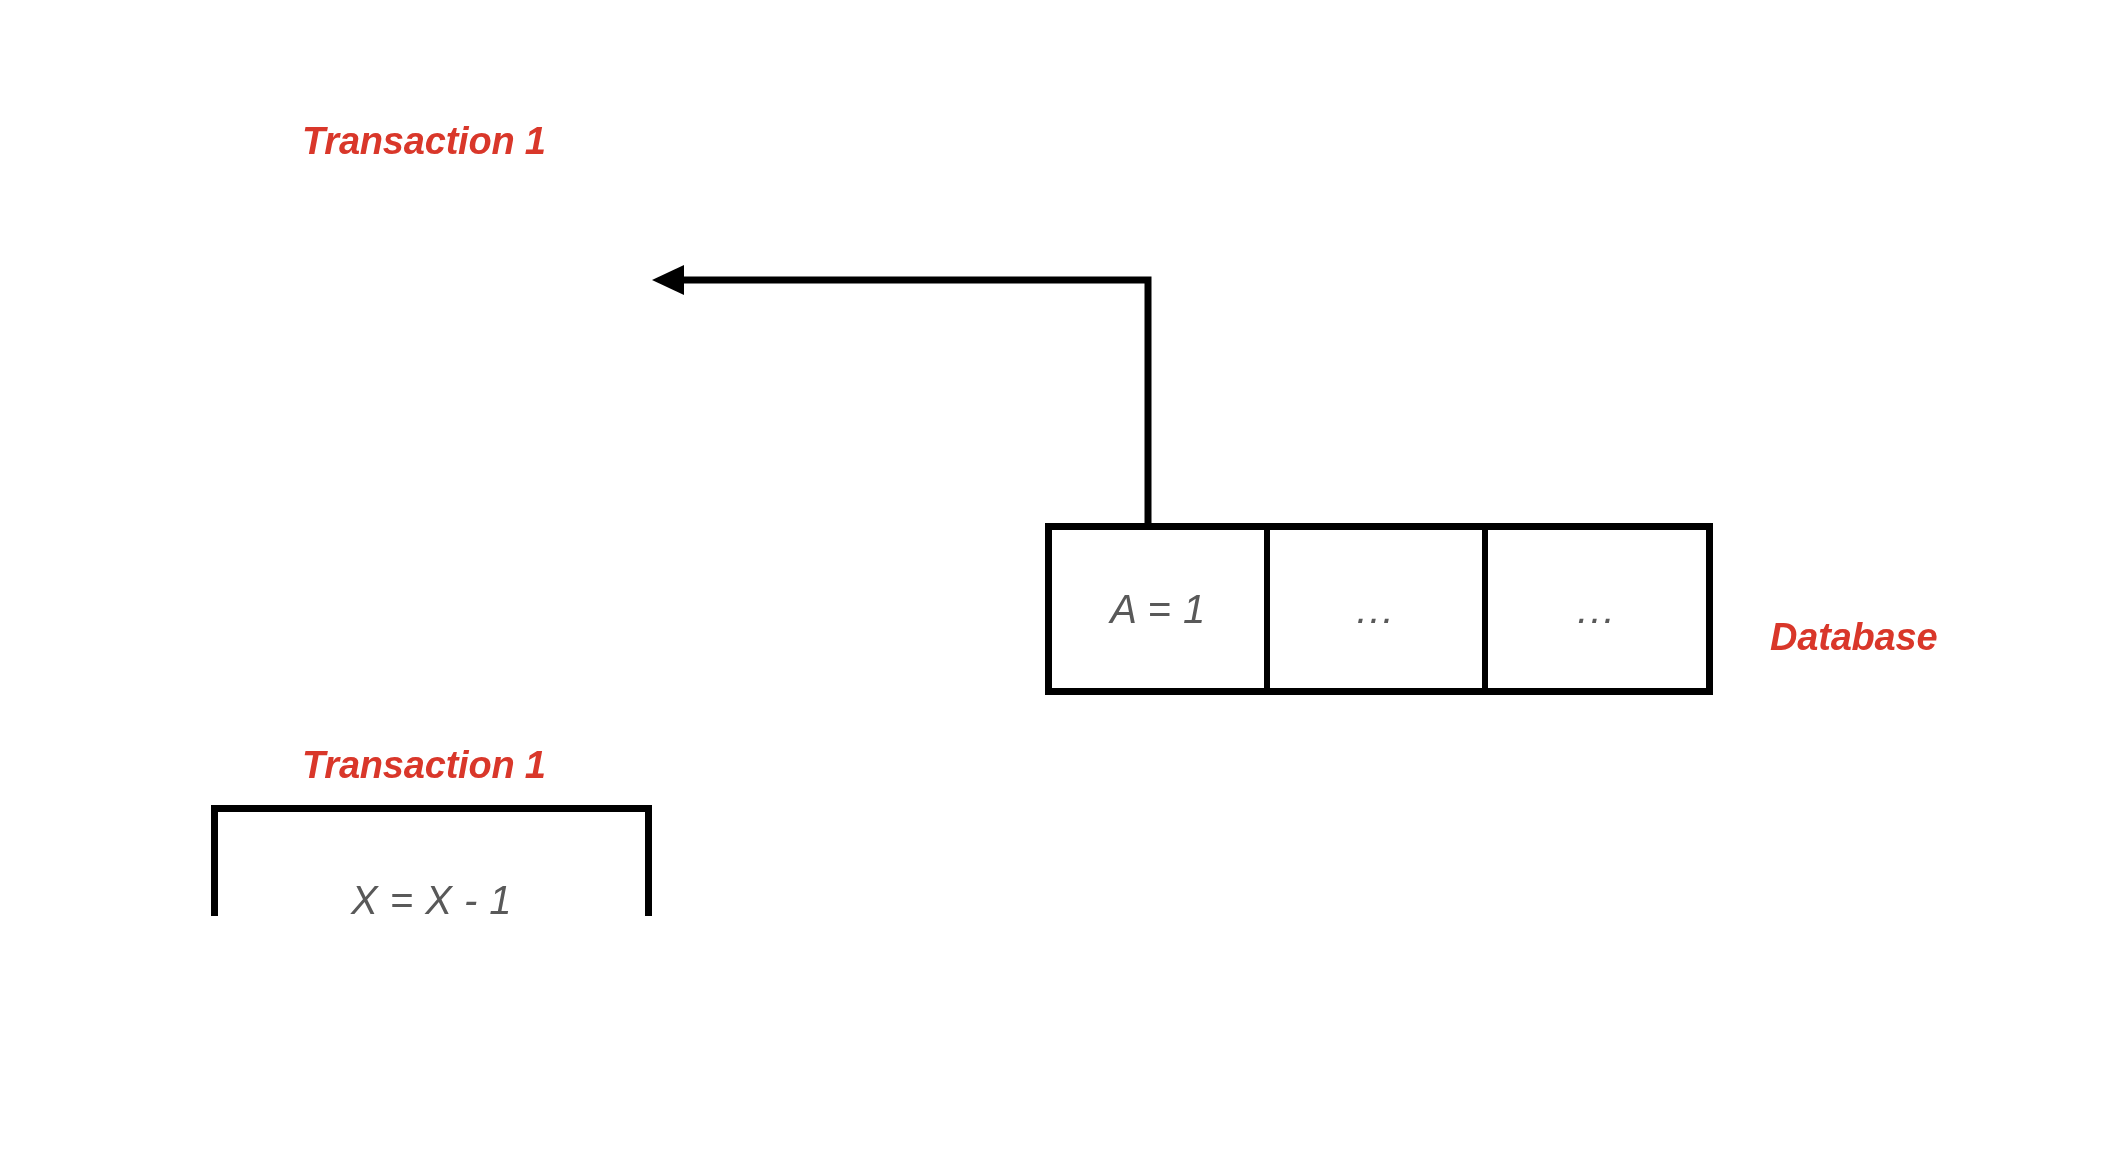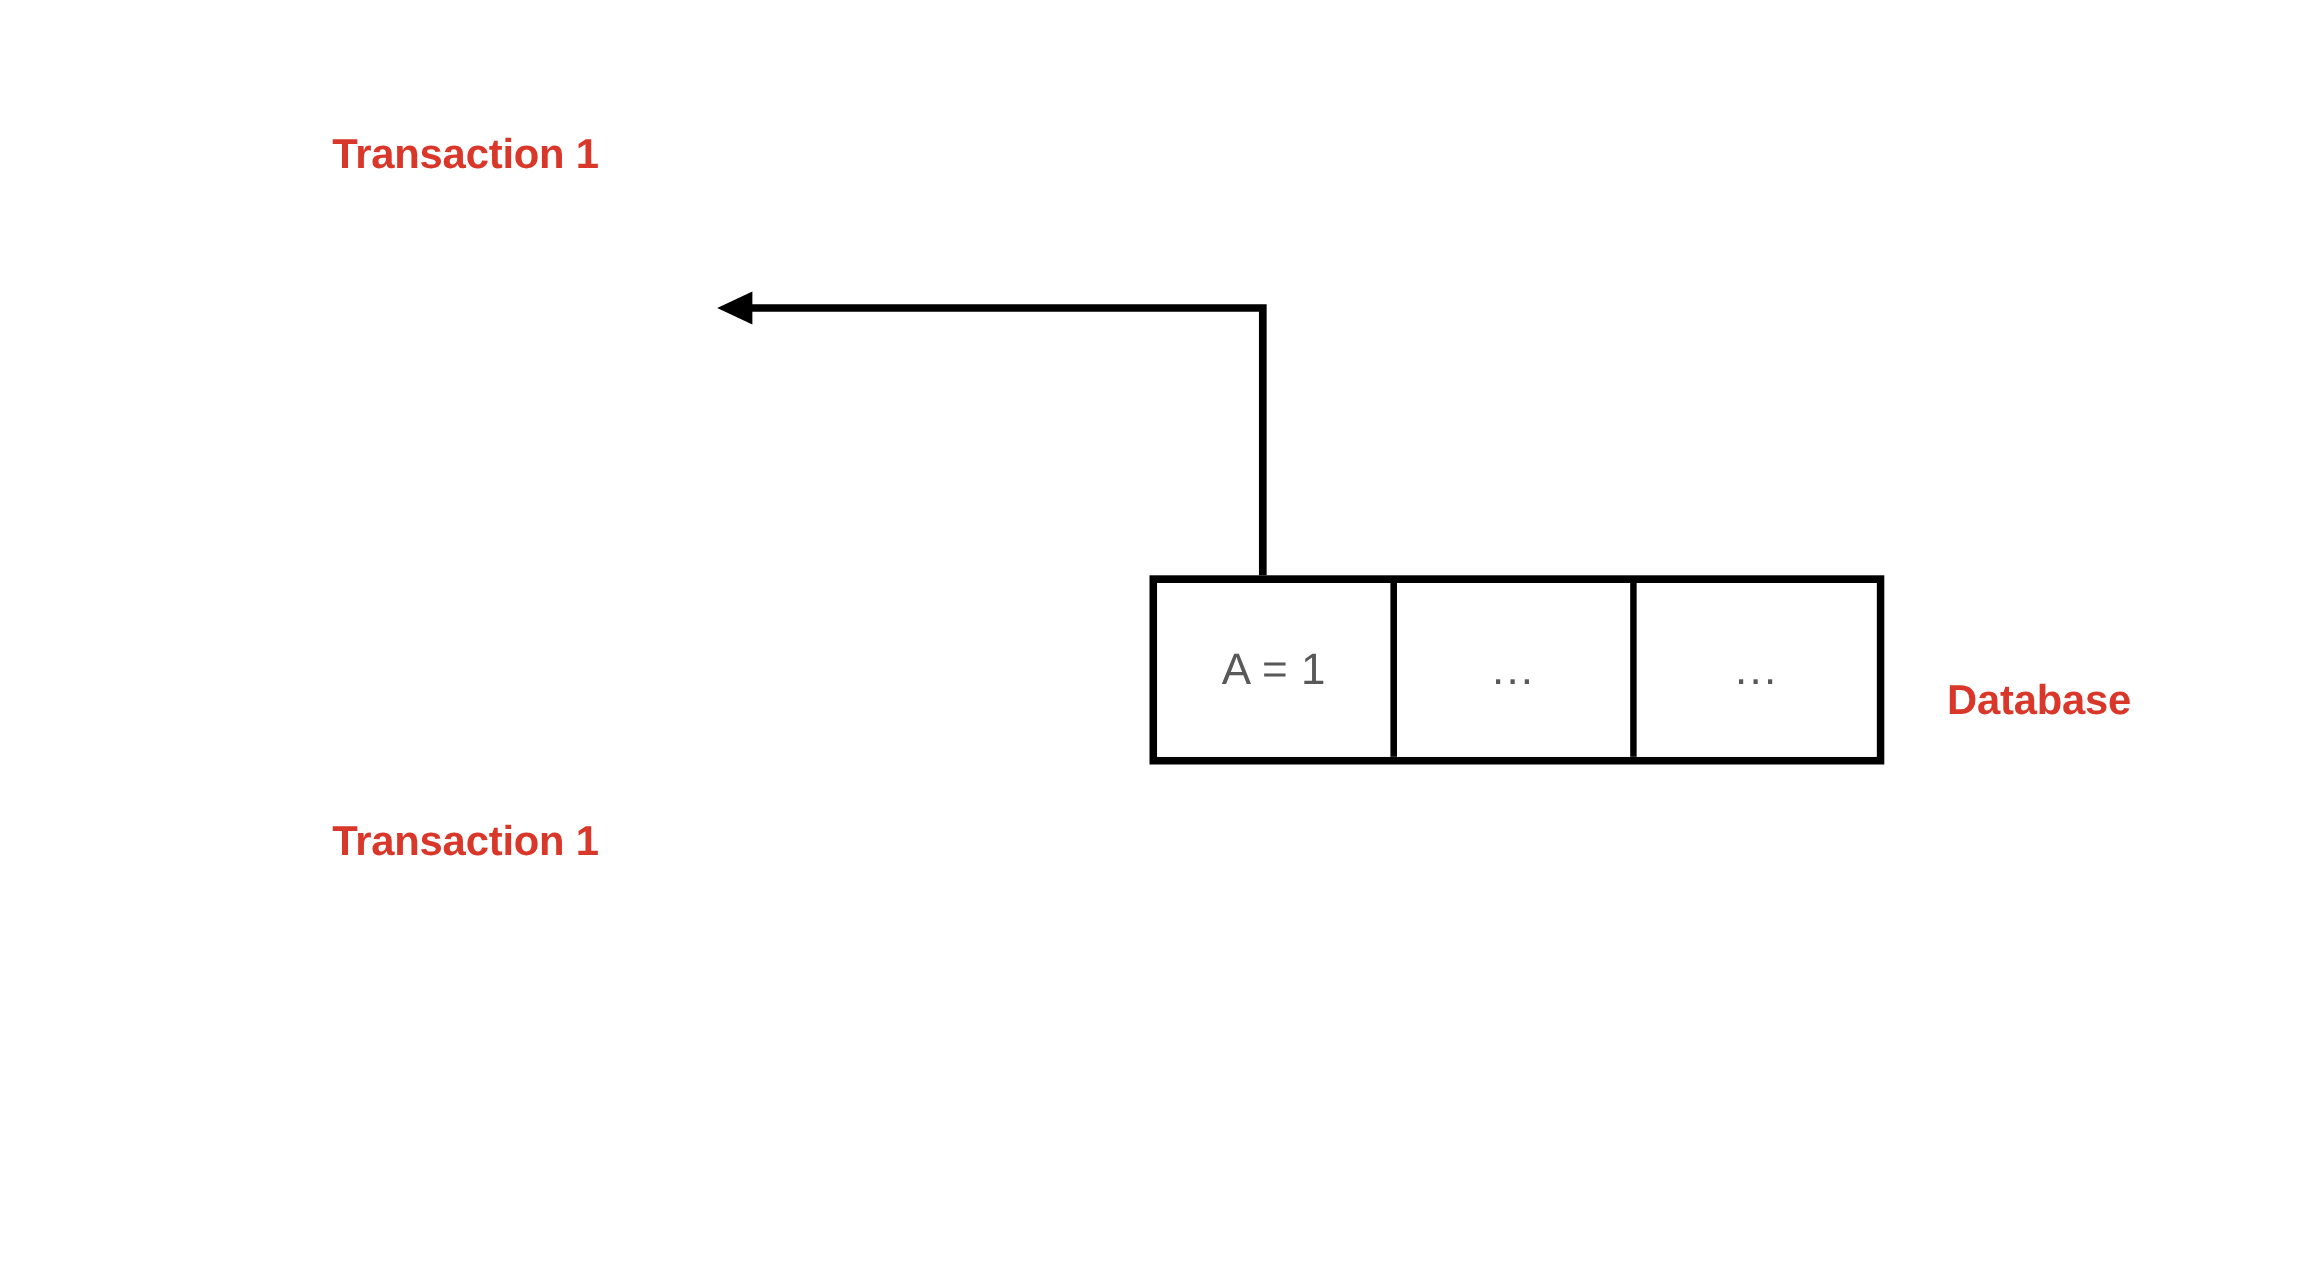--- a/index.html
+++ b/index.html
@@ -10,20 +10,21 @@
   }
   body {
     font-family: "Liberation Sans", sans-serif;
   }
   #canvas {
     position: relative;
     width: 2108px;
     height: 916px;
     background: #ffffff;
     overflow: hidden;
+    font-style: italic;
   }
   .label-red {
     position: absolute;
     color: #d9372a;
     font-weight: bold;
     font-size: 38px;
     letter-spacing: -0.2px;
     white-space: nowrap;
     line-height: 1;
   }
@@ -84,20 +85,23 @@
 </head>
 <body>
 
 <div id="canvas">
 
   <div class="label-red" style="left:302px; top:122px;">Transaction 1</div>
 
 
   <div class="label-red" style="left:302px; top:746px;">Transaction 1</div>
 
+  <div class="tx-box" style="left:211px; top:805px; width:441px; height:191px;">
+    <span class="tx-box-text">X = X - 1</span>
+  </div>
 
   <div class="db-row" style="left:1045px; top:523px; width:668px; height:172px;">
     <div class="db-cell" style="width:222px;">
       <span class="db-cell-text">A = 1</span>
     </div>
     <div class="db-cell" style="width:222px;">
       <span class="db-cell-text ellipsis">...</span>
     </div>
     <div class="db-cell" style="width:222px;">
       <span class="db-cell-text ellipsis">...</span>

